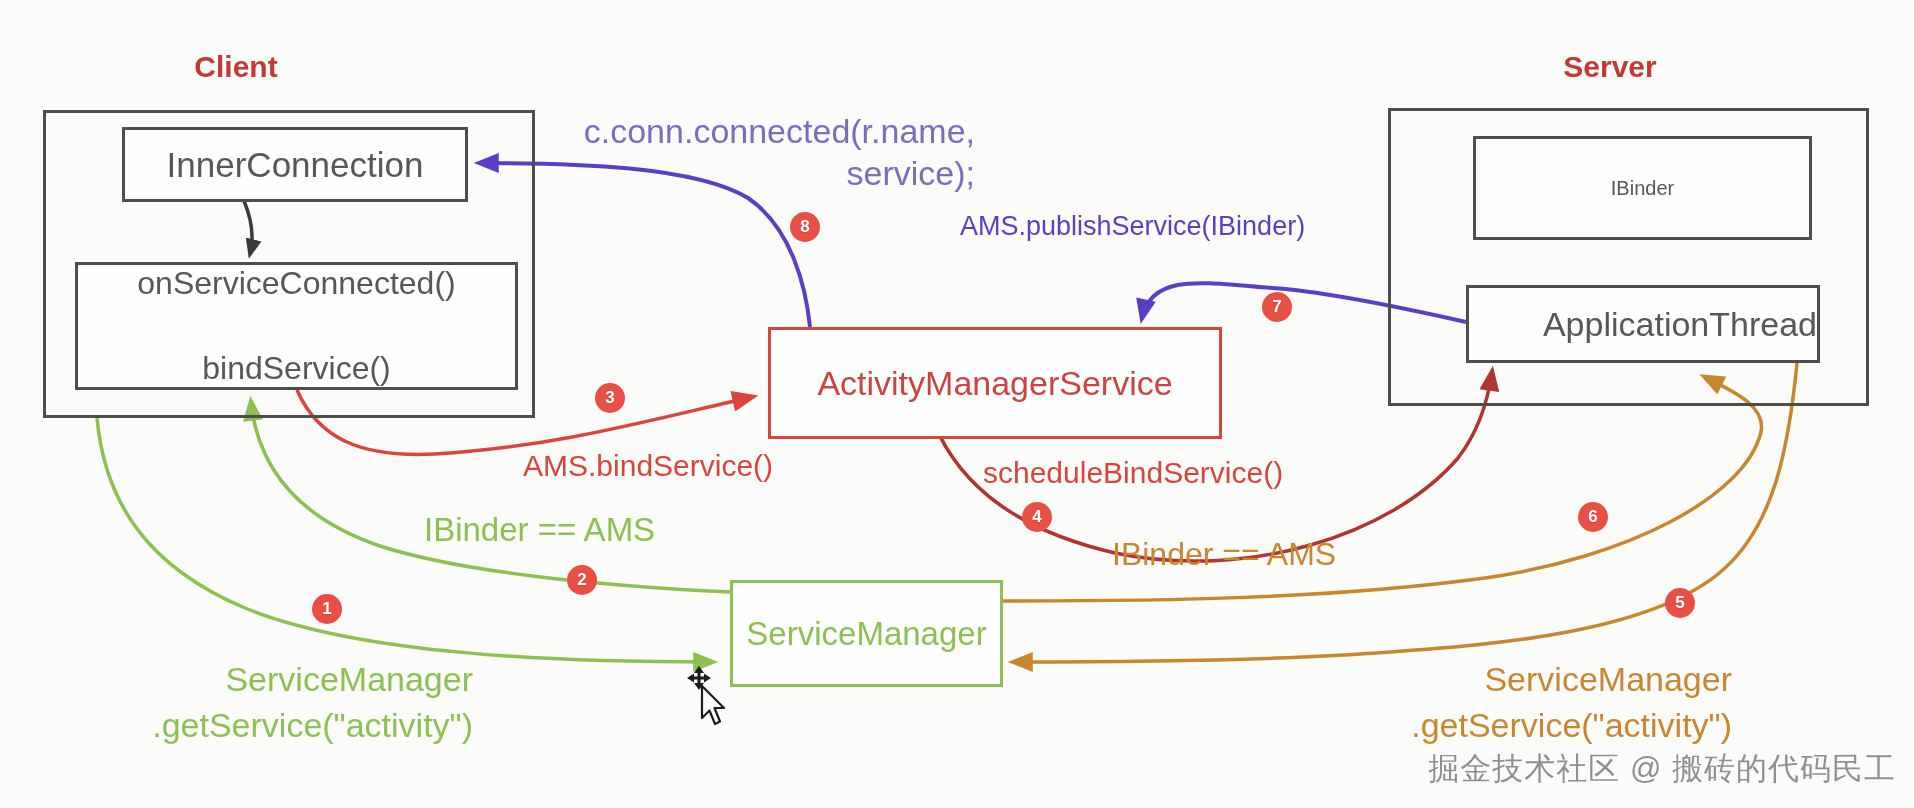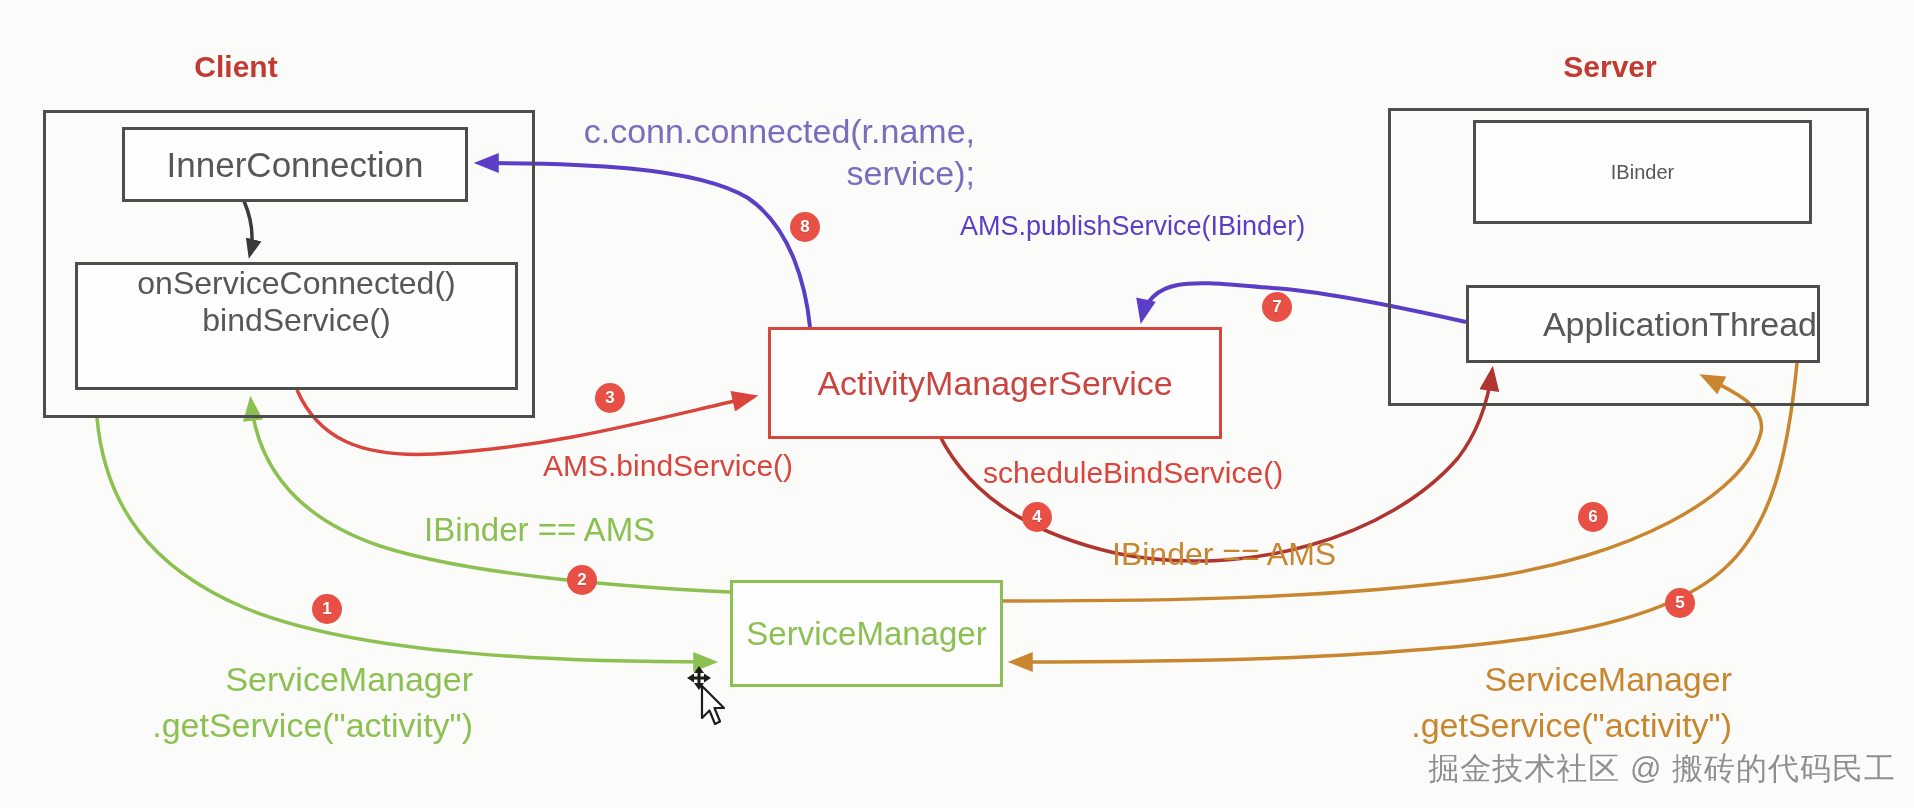--- a/index.html
+++ b/index.html
@@ -80,27 +80,27 @@
     <path d="M 244,201 C 252,220 254,238 250,254" fill="none" stroke="#3a3a3a" stroke-width="3.5" marker-end="url(#ah-black)"></path>
   </svg>
 
   <div class="title" style="left:126px; top:50px;">Client</div>
   <div class="title" style="left:1500px; top:50px;">Server</div>
 
   <div class="box" style="left:43px; top:110px; width:492px; height:308px; background:transparent;"></div>
   <div class="box" style="left:122px; top:127px; width:346px; height:75px; font-size:35px;">
     <span>InnerConnection</span>
   </div>
-  <div class="box" style="left:75px; top:262px; width:443px; height:128px; font-size:32px; flex-direction:column; justify-content:flex-start;">
+  <div class="box" style="left:75px; top:262px; width:443px; height:128px; font-size:32px; flex-direction:column; justify-content:space-between;">
     <span>onServiceConnected()</span>
     <span>bindService()</span>
   </div>
 
   <div class="box" style="left:1388px; top:108px; width:481px; height:298px; background:transparent;"></div>
-  <div class="box" style="left:1473px; top:120px; width:339px; height:104px; font-size:20px;">
+  <div class="box" style="left:1473px; top:136px; width:339px; height:104px; font-size:20px;">
     <span>IBinder</span>
   </div>
   <div class="box" style="left:1466px; top:285px; width:354px; height:78px; font-size:34px;justify-content:flex-end;">
     <span>ApplicationThread</span>
   </div>
 
   <div class="box" style="left:768px; top:327px; width:454px; height:112px; font-size:34px; border-color:var(--ams_red); color:var(--ams_text);">
     <span>ActivityManagerService</span>
   </div>
 
@@ -108,21 +108,21 @@
     <span>ServiceManager</span>
   </div>
 
   <div class="lbl two-line" style="left:555px; top:110px; width:420px; font-size:34px; color:var(--purple_text); line-height:42px;">
     <div>c.conn.connected(r.name,</div>
     <div>service);</div>
   </div>
 
   <div class="lbl" style="left:917px; top:211px; font-size:27px; color:var(--purple);margin-left:43px;">AMS.publishService(IBinder)</div>
 
-  <div class="lbl" style="left:523px; top:449px; font-size:30px; color:var(--red);margin-left:20px;">AMS.bindService()</div>
+  <div class="lbl" style="left:523px; top:449px; font-size:30px; color:var(--red);">AMS.bindService()</div>
 
   <div class="lbl" style="left:983px; top:456px; font-size:30px; color:var(--red);">scheduleBindService()</div>
 
   <div class="lbl" style="left:424px; top:511px; font-size:33px; color:var(--green);">IBinder == AMS</div>
 
   <div class="lbl" style="left:1112px; top:536px; font-size:32px; color:var(--orange);">IBinder == AMS</div>
 
   <div class="lbl two-line" style="left:93px; top:656px; width:380px; font-size:34px; color:var(--green);">
     <div>ServiceManager</div>
     <div>.getService("activity")</div>

